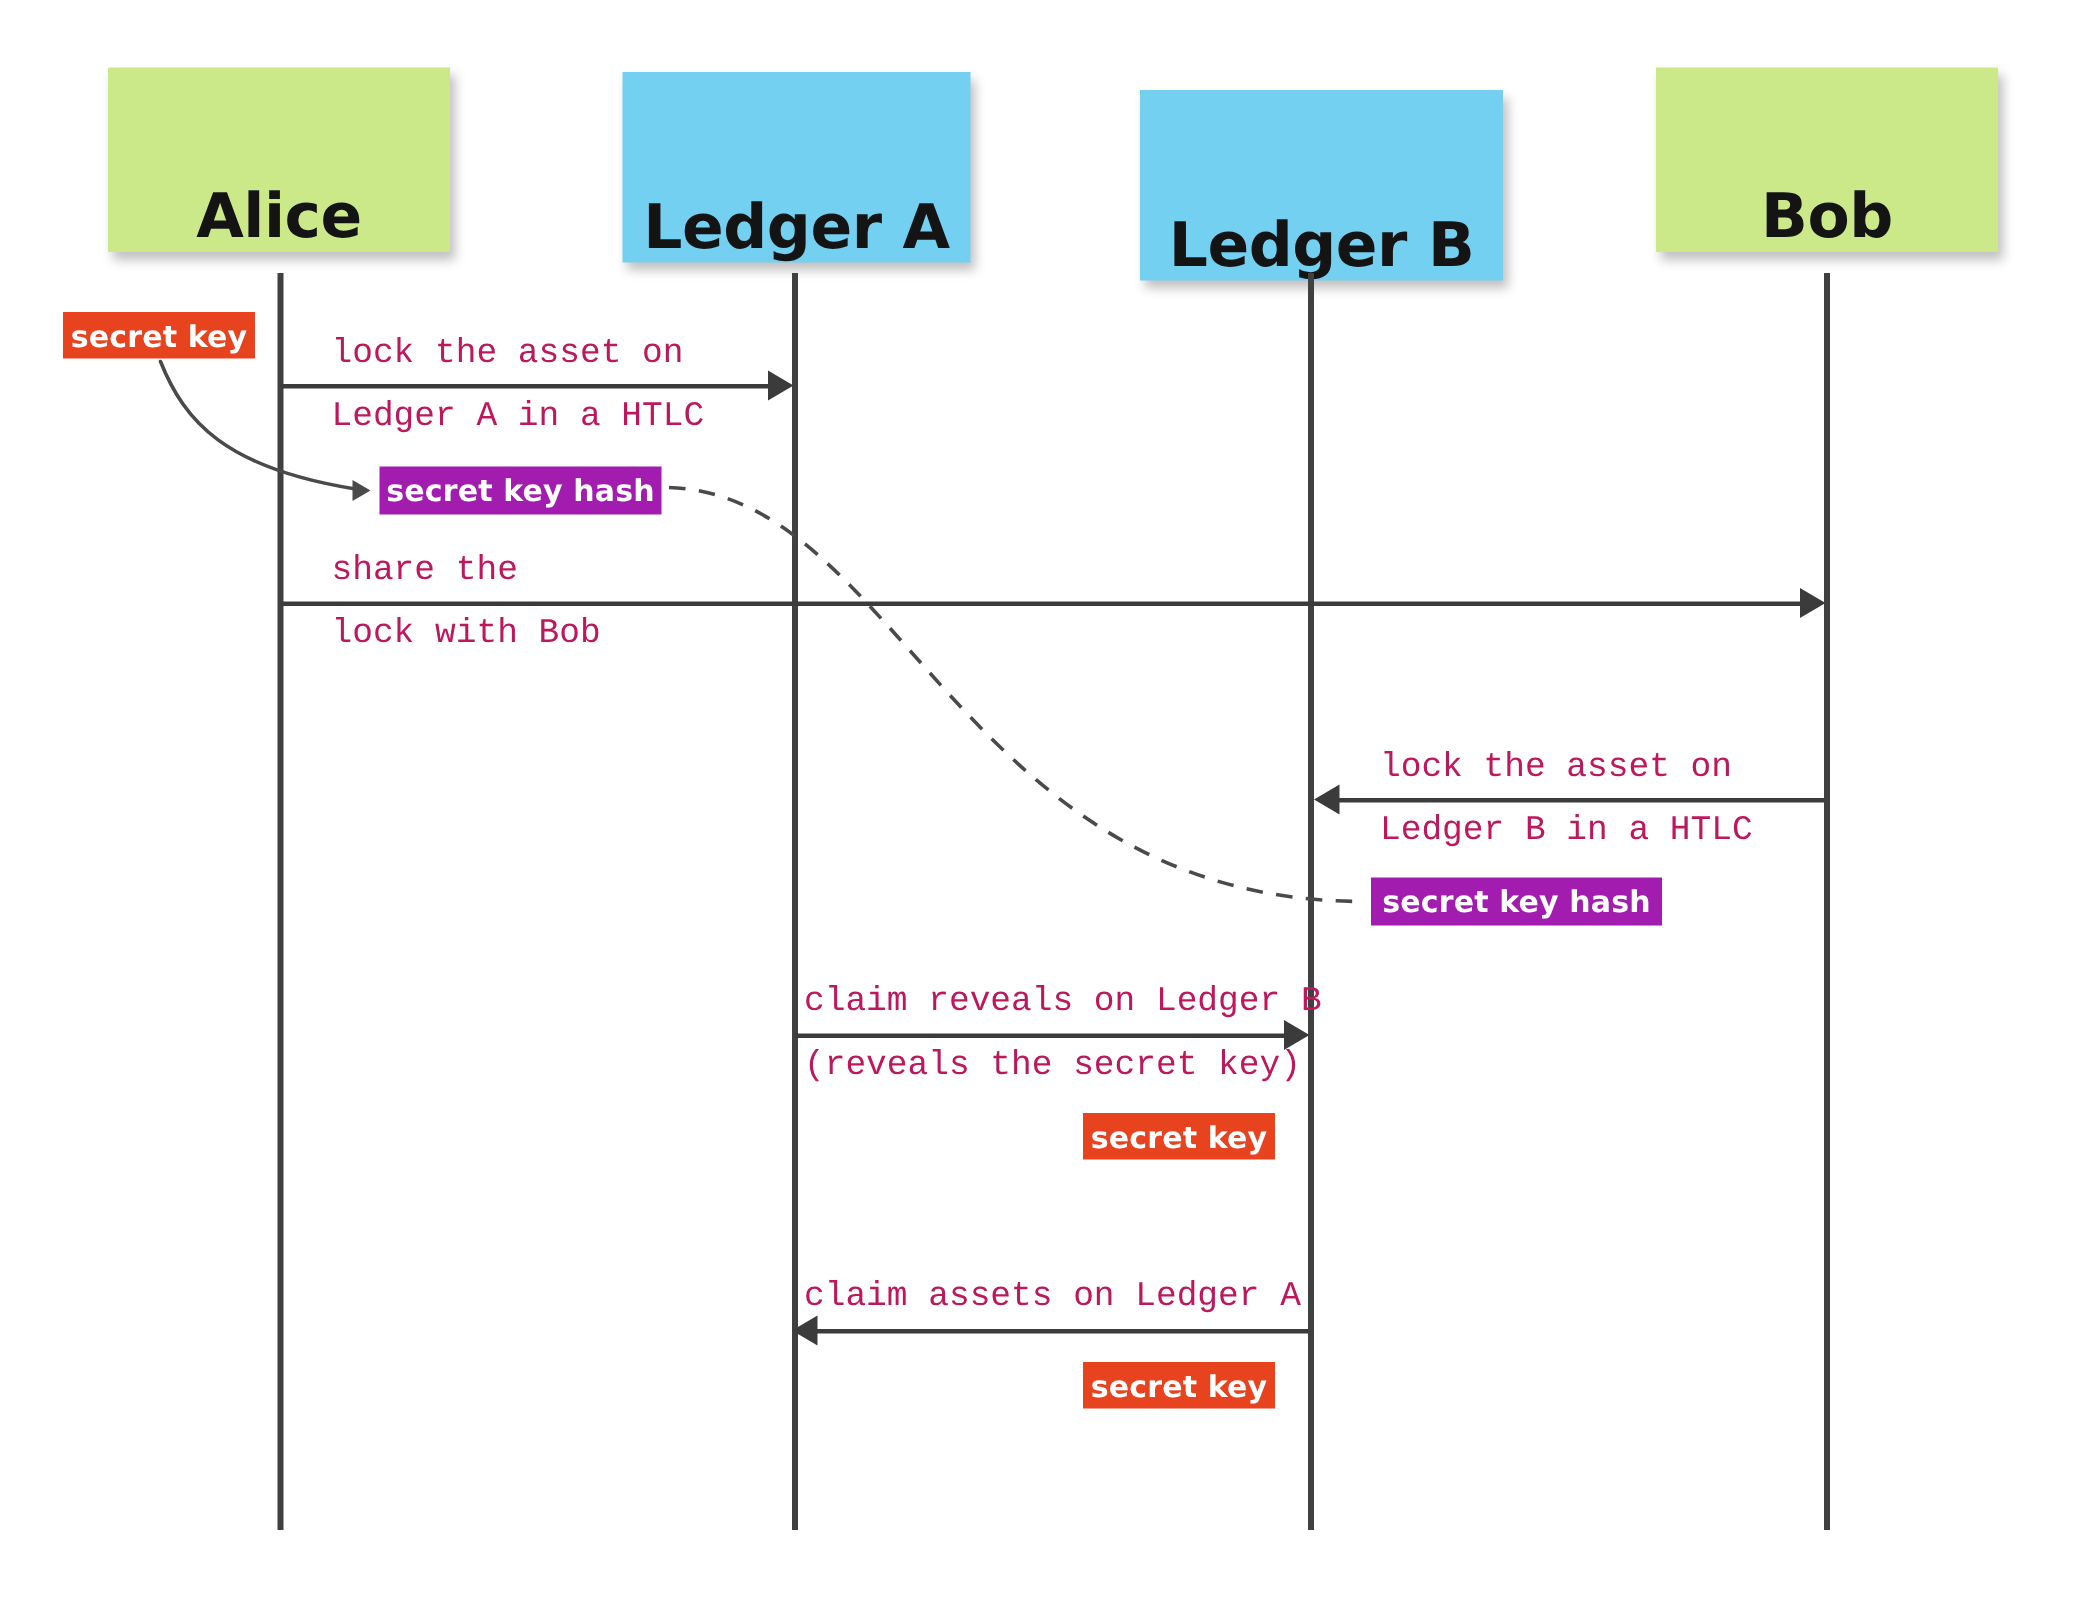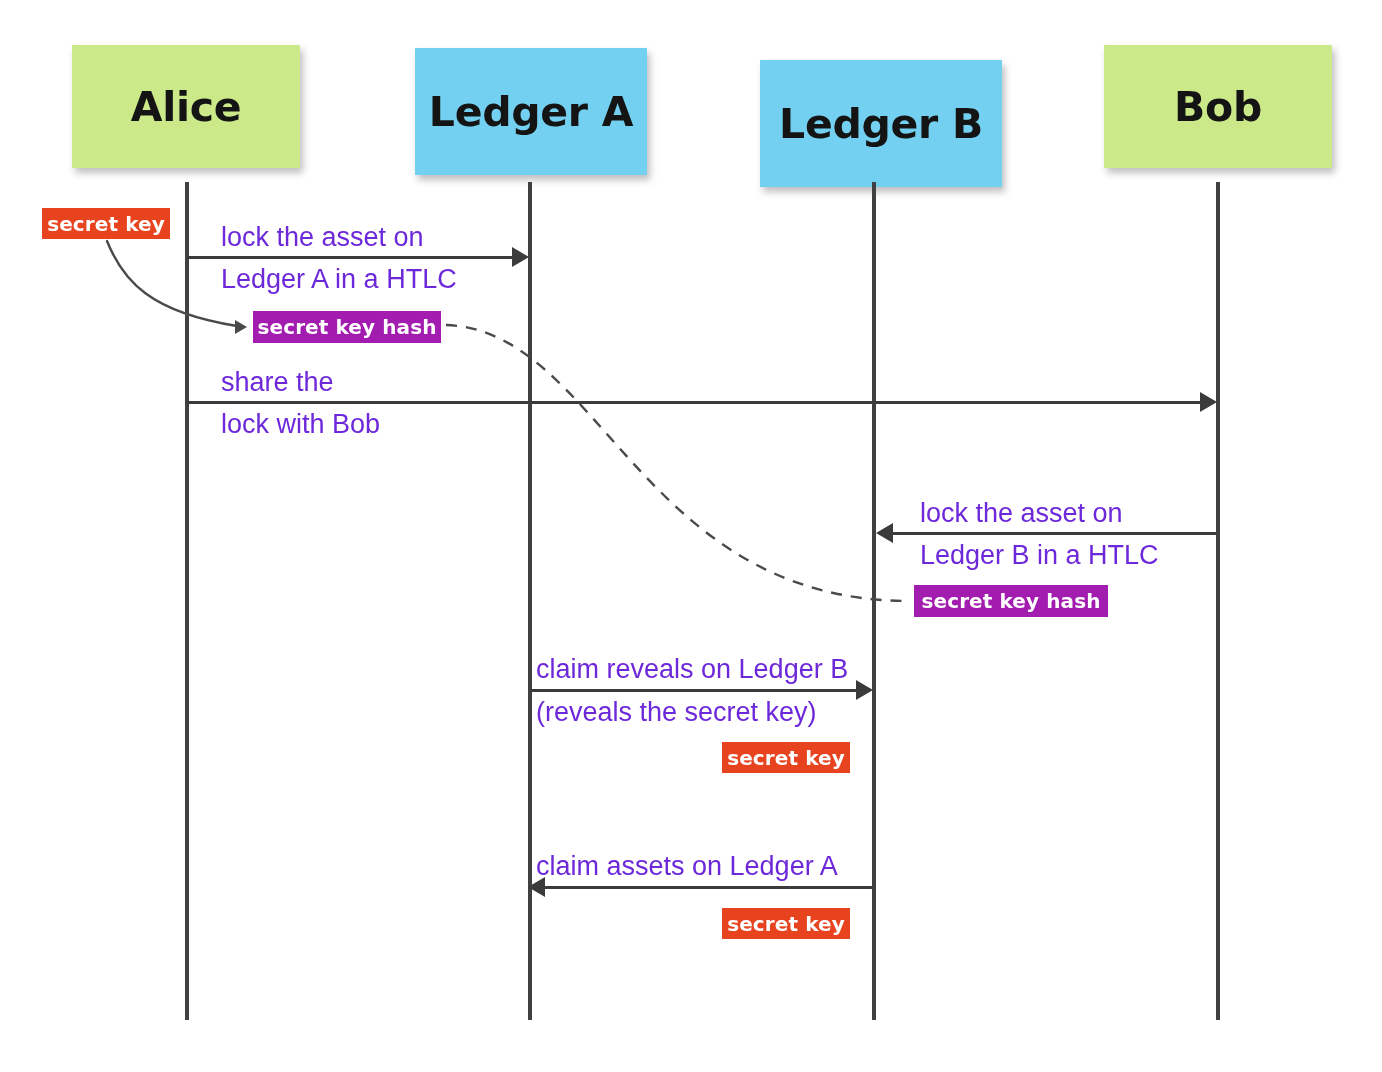--- a/index.html
+++ b/index.html
@@ -15,21 +15,21 @@
     width: 1382px;
     height: 1072px;
     background: #ffffff;
     overflow: hidden;
   }
 
   
   .actor-box {
     position: absolute;
     display: flex;
-    align-items: center;
+    align-items: flex-end;
     justify-content: center;
     box-shadow: 3px 5px 7px rgba(0,0,0,0.25);
     box-sizing: border-box;
   }
   .actor-label {
     font-family: "DejaVu Sans", sans-serif;
     font-weight: bold;
     font-size: 41px;
     color: #141414;
     letter-spacing: -0.3px;
@@ -66,23 +66,23 @@
   }
   .arrow-head.small-right {
     border-top: 7px solid transparent;
     border-bottom: 7px solid transparent;
     border-left: 12px solid #4a4a4a;
   }
 
   
   .msg-text {
     position: absolute;
-    font-family: Liberation Sans, sans-serif;
-    font-size: 27px;
-    color: #6d28d9;
+    font-family: Liberation Mono, monospace;
+    font-size: 23px;
+    color: #be185d;
     white-space: nowrap;
     line-height: 1.05;
   }
 
   
   .badge {
     position: absolute;
     display: flex;
     align-items: center;
     justify-content: center;

